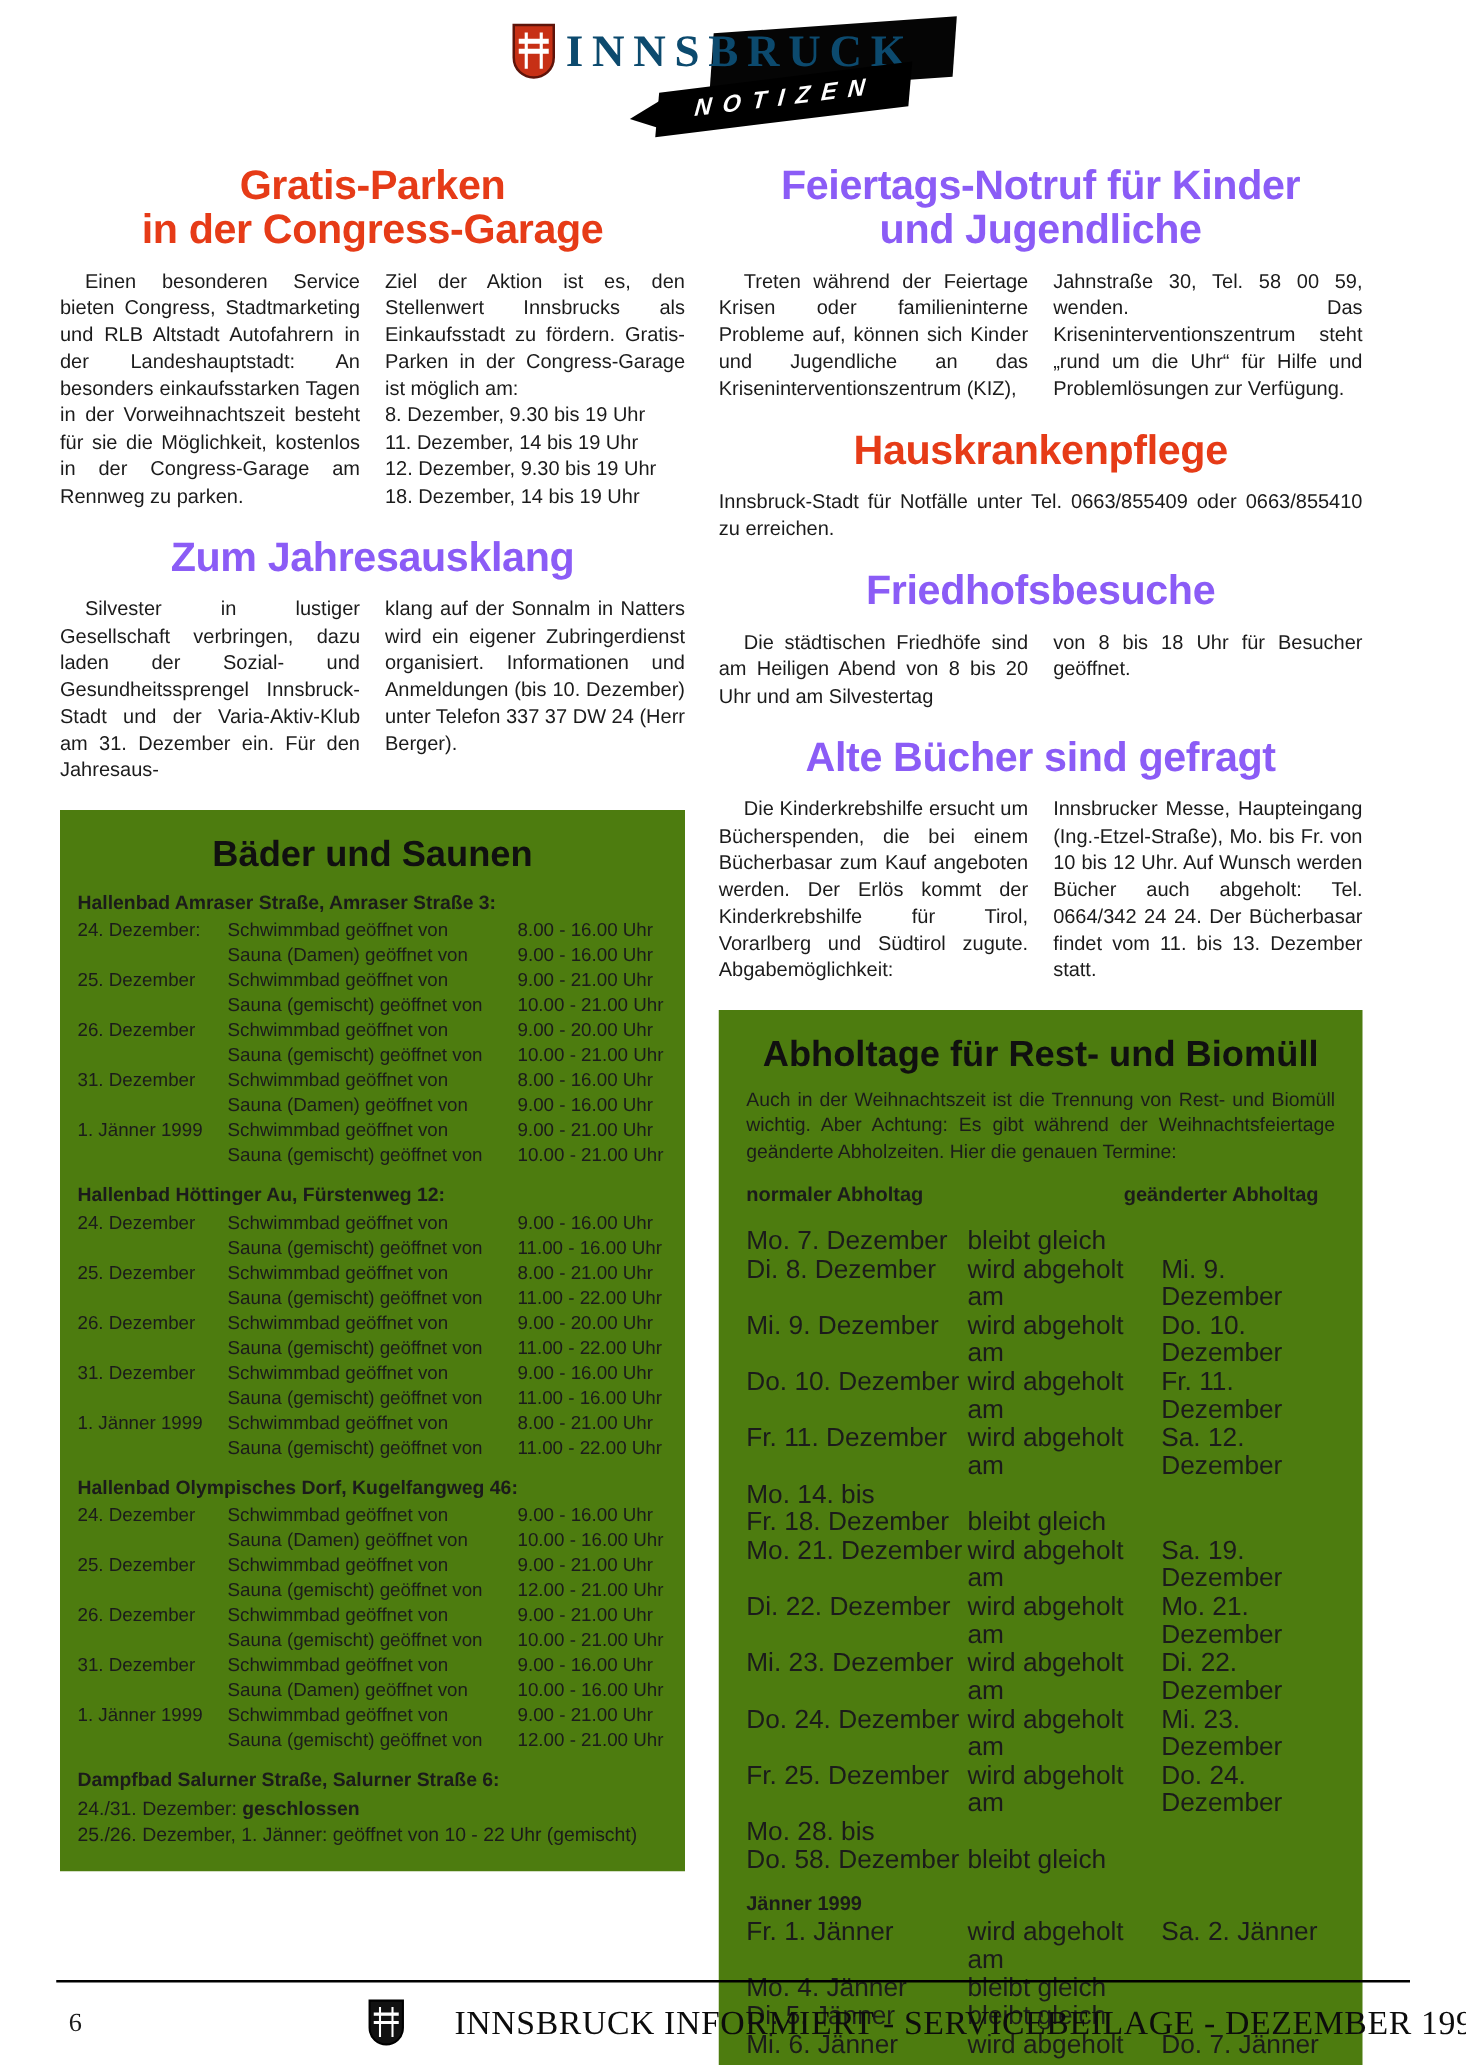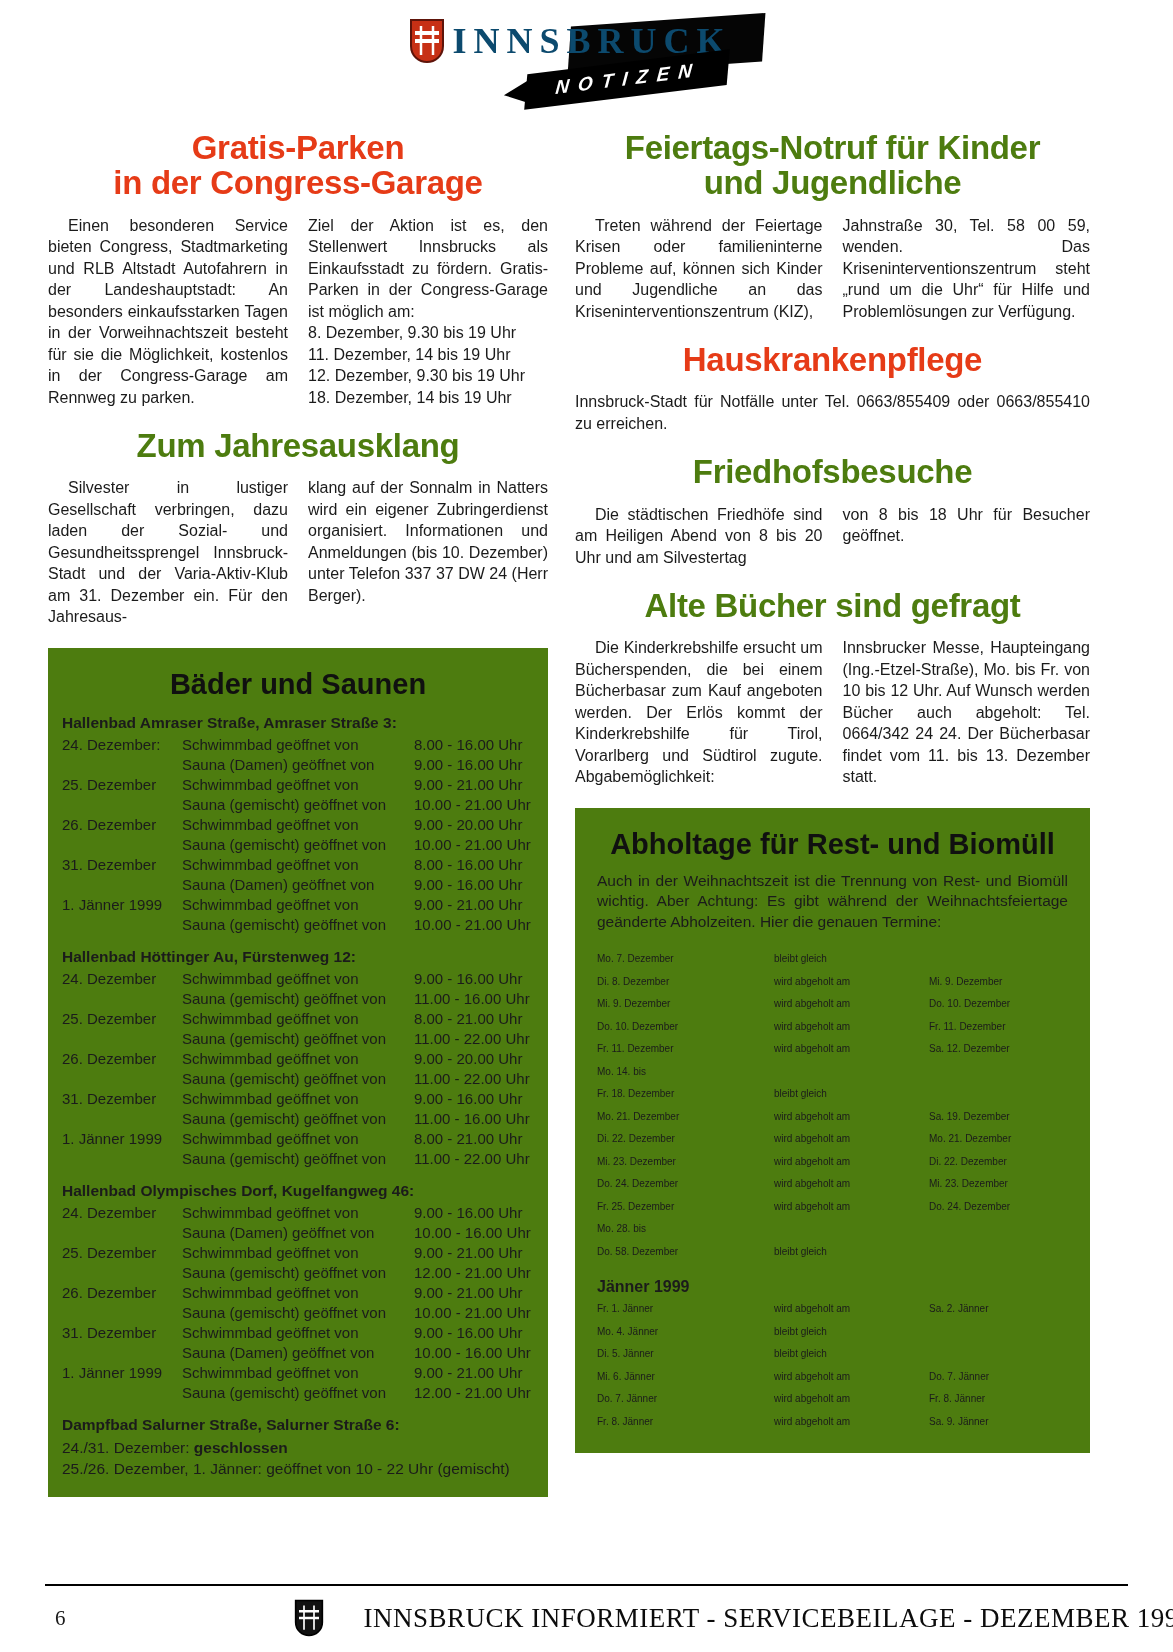--- a/index.html
+++ b/index.html
@@ -37,21 +37,21 @@
   .notizen span {
     font-style: italic; font-weight: 700; font-size: 19px; letter-spacing: 9px;
   }
 
   
   .content { display: flex; gap: 27px; padding: 6px 83px 0 48px; }
   .col-left  { width: 500px; flex: none; }
   .col-right { flex: 1; min-width: 0; }
 
   .headline {
-    font-size: 33px; font-weight: 700; text-align: center; color: #4d7c0f;
+    font-size: 33px; font-weight: 700; text-align: center; color: #8b5cf6;
     line-height: 1.07; letter-spacing: -0.3px; margin: 20px 0 14px;
   }
   .headline.first { margin-top: 8px; }
   .headline.red { color: #e63b17; }
   .headline .tl { display: block; }
 
   .cols { display: flex; gap: 20px; }
   .cols .col { flex: 1; min-width: 0; }
   .cols p { margin: 0; font-size: 16px; line-height: 21.5px; text-align: justify; hyphens: auto; }
   p.indent { text-indent: 20px; }
@@ -62,21 +62,21 @@
   .box-title { font-size: 29px; font-weight: 700; text-align: center; margin: 4px 0 10px; color: #101010; }
 
   .pool-name { font-weight: 700; font-size: 15.5px; margin: 13px 0 3px; }
   .prow { display: grid; grid-template-columns: 120px 232px 1fr; font-size: 15px; line-height: 20px; }
   .dampf-line { font-size: 15.5px; line-height: 21px; }
 
   .abhol { padding: 16px 22px 20px; }
   .abhol-intro { font-size: 15.5px; line-height: 20.5px; text-align: justify; margin: 10px 0 16px; hyphens: auto; }
   .abhol-header { display: grid; grid-template-columns: 177px 155px 1fr; font-weight: 700; font-size: 16px; margin: 4px 0 16px; }
   .abhol-header .hdr-changed { margin-left: -30px; }
-  .arow { display: grid; grid-template-columns: 177px 155px 1fr; font-size: 10px; line-height: 22.5px; }
+  .arow { display: grid; grid-template-columns: 177px 155px 1fr; font-size: 21px; line-height: 22.5px; }
   .abhol-sub { font-weight: 700; font-size: 16px; margin: 15px 0 2px; }
 
   
   .footer { position: absolute; left: 0; right: 0; bottom: 14px; }
   .footer-rule { border-top: 2px solid #000; margin: 0 45px; }
   .footer-row { display: flex; align-items: center; padding: 12px 45px 0 55px; }
   .page-num { font-family: "Liberation Serif", serif; font-size: 21px; }
   .footer-logo { margin-left: 228px; display: flex; align-items: center; }
   .footer-title {
     font-family: "Liberation Serif", serif; font-size: 27px; letter-spacing: 0.5px;
@@ -371,20 +371,25 @@
           <div class="col">
             <p>Innsbrucker Messe, Haupteingang (Ing.-Etzel-Straße), Mo. bis Fr. von 10 bis 12 Uhr. Auf Wunsch werden Bücher auch abgeholt: Tel. 0664/342 24 24. Der Bücherbasar findet vom 11. bis 13. Dezember statt.</p>
           </div>
         </div>
       </article>
 
       <section class="gray-box abhol">
         <h3 class="box-title">Abholtage für Rest- und Biomüll</h3>
         <p class="abhol-intro">Auch in der Weihnachtszeit ist die Trennung von Rest- und Biomüll wichtig. Aber Achtung: Es gibt während der Weihnachtsfeiertage geänderte Abholzeiten. Hier die genauen Termine:</p>
 
+        <div class="abhol-header">
+          <span>normaler Abholtag</span>
+          <span></span>
+          <span class="hdr-changed">geänderter Abholtag</span>
+        </div>
 
         <div>
 
         <div class="arow">
             <span>Mo. 7. Dezember</span>
             <span>bleibt gleich</span>
             <span></span>
           </div>
             <div class="arow">
             <span>Di. 8. Dezember</span>

